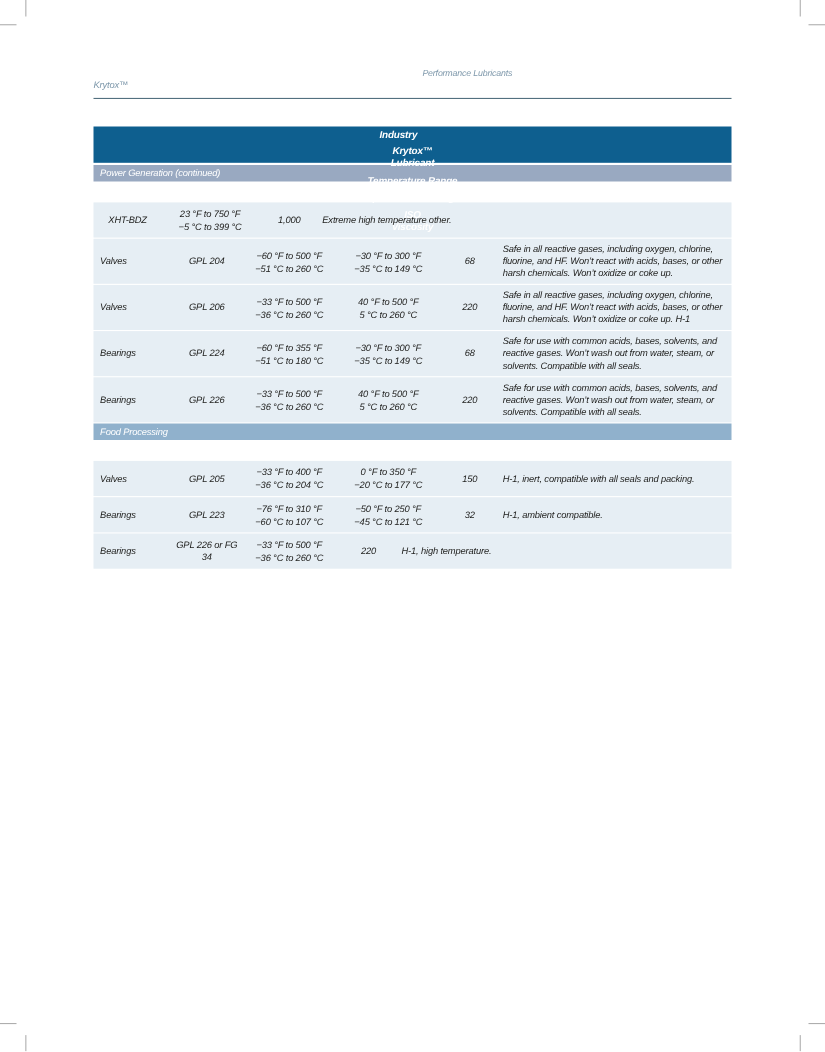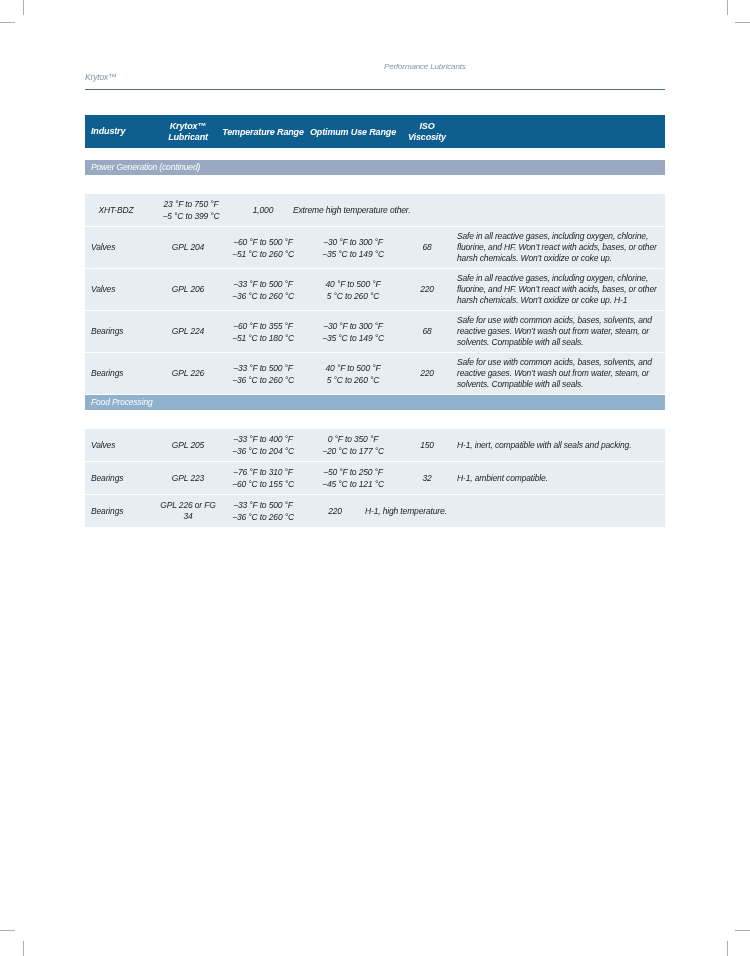--- a/index.html
+++ b/index.html
@@ -20,21 +20,21 @@
 
   
   .doc-head-brand{position:absolute;left:85px;top:72px;font-size:8.5px;color:var(--brand-text,#7e98ab);}
   .doc-head-center{position:absolute;left:384px;top:62px;font-size:8px;color:var(--brand-text,#7e98ab);}
   .doc-head-rule{position:absolute;left:85px;top:89px;width:580px;height:1px;background:var(--accent-rule,#53707f);}
 
   
   .tbl{position:absolute;left:85px;top:115px;width:580px;font-size:8.5px;}
   .trow{display:flex;align-items:center;background:var(--row-bg,#e6eef4);margin-bottom:1px;min-height:28px;}
   .thead{display:flex;align-items:center;background:var(--header-bg,#0e5f8f);color:#fff;
-         font-weight:bold;font-size:9px;line-height:11px;height:33px;margin-bottom:12px;text-align:center;}
+         font-weight:bold;font-size:9px;line-height:11px;height:33px;margin-bottom:2px;text-align:center;flex-direction:column;}
   .band{height:15px;line-height:15px;color:#fff;font-size:8.5px;padding-left:6px;margin-bottom:19px;}
   .band1{background:var(--band1-bg,#99a9c1);}
   .band2{background:var(--band2-bg,#90b1cc);}
   .c{box-sizing:border-box;padding:4px 2px;line-height:11px;}
   .c1{width:72px;text-align:left;padding-left:6px;}
   .c2{width:62px;text-align:center;}
   .c3{width:88px;text-align:center;line-height:12px;}
   .c4{width:92px;text-align:center;line-height:12px;}
   .c5{width:56px;text-align:center;}
   .c6{width:210px;text-align:left;padding-right:5px;}
@@ -158,21 +158,21 @@
         </div>
       <div class="c c5">150</div>
       <div class="c c6">H-1, inert, compatible with all seals and packing.</div>
     </div>
 
     <div class="trow">
       <div class="c c1">Bearings</div>
       <div class="c c2">GPL 223</div>
       <div class="c c3 range">
           <span>−76 °F to 310 °F</span>
-          <span>−60 °C to 155 °C</span>
+          <span>−60 °C to 107 °C</span>
         </div>
       <div class="c c4 range">
           <span>−50 °F to 250 °F</span>
           <span>−45 °C to 121 °C</span>
         </div>
       <div class="c c5">32</div>
       <div class="c c6">H-1, ambient compatible.</div>
     </div>
 
     <div class="trow">

